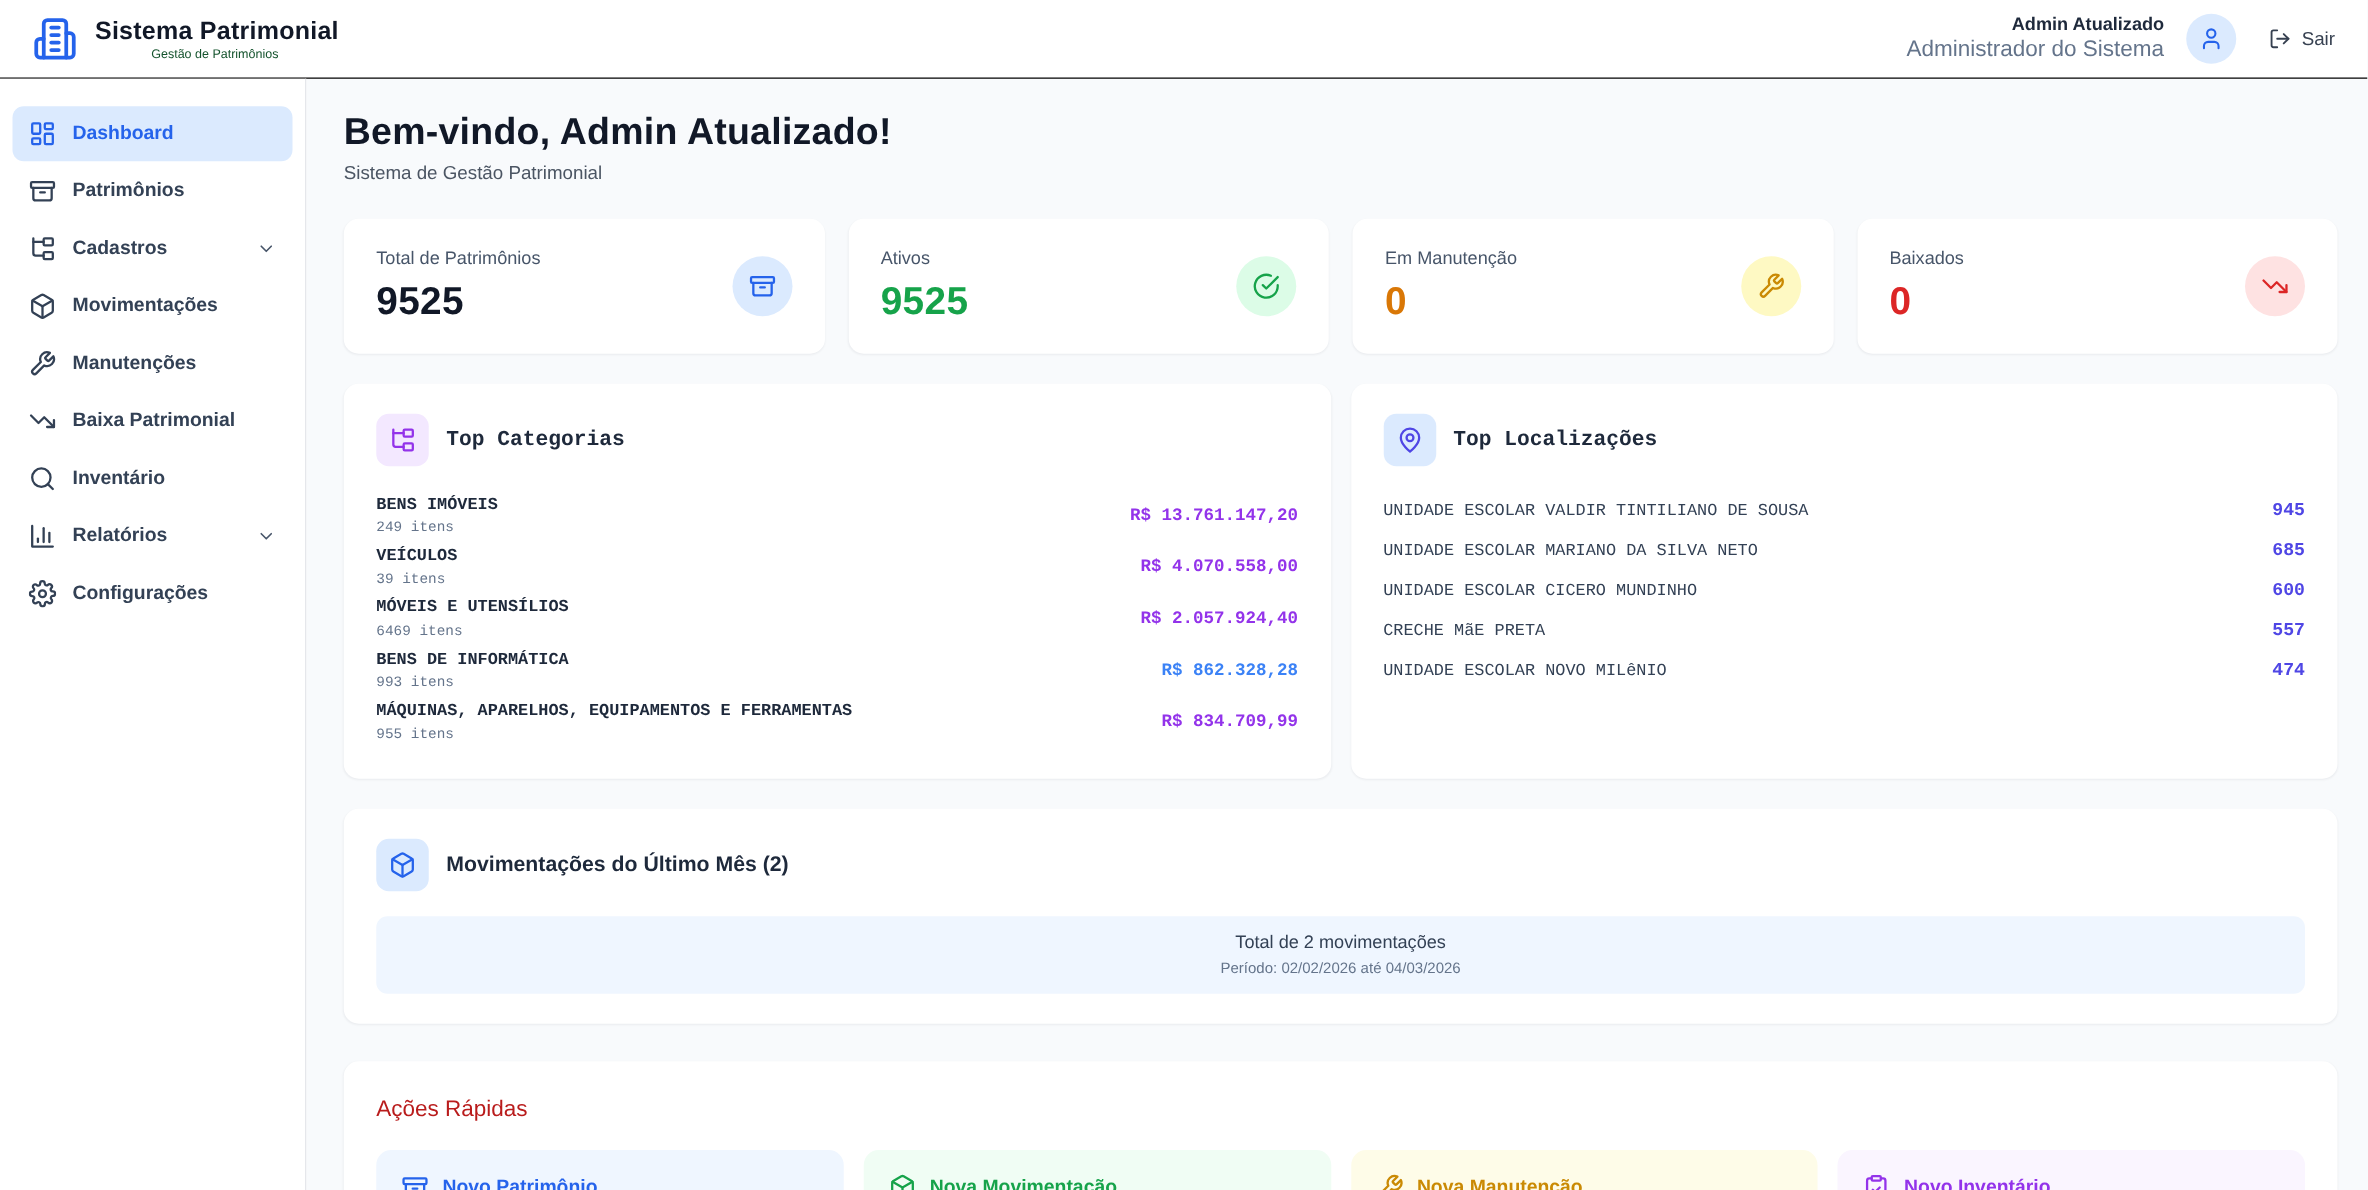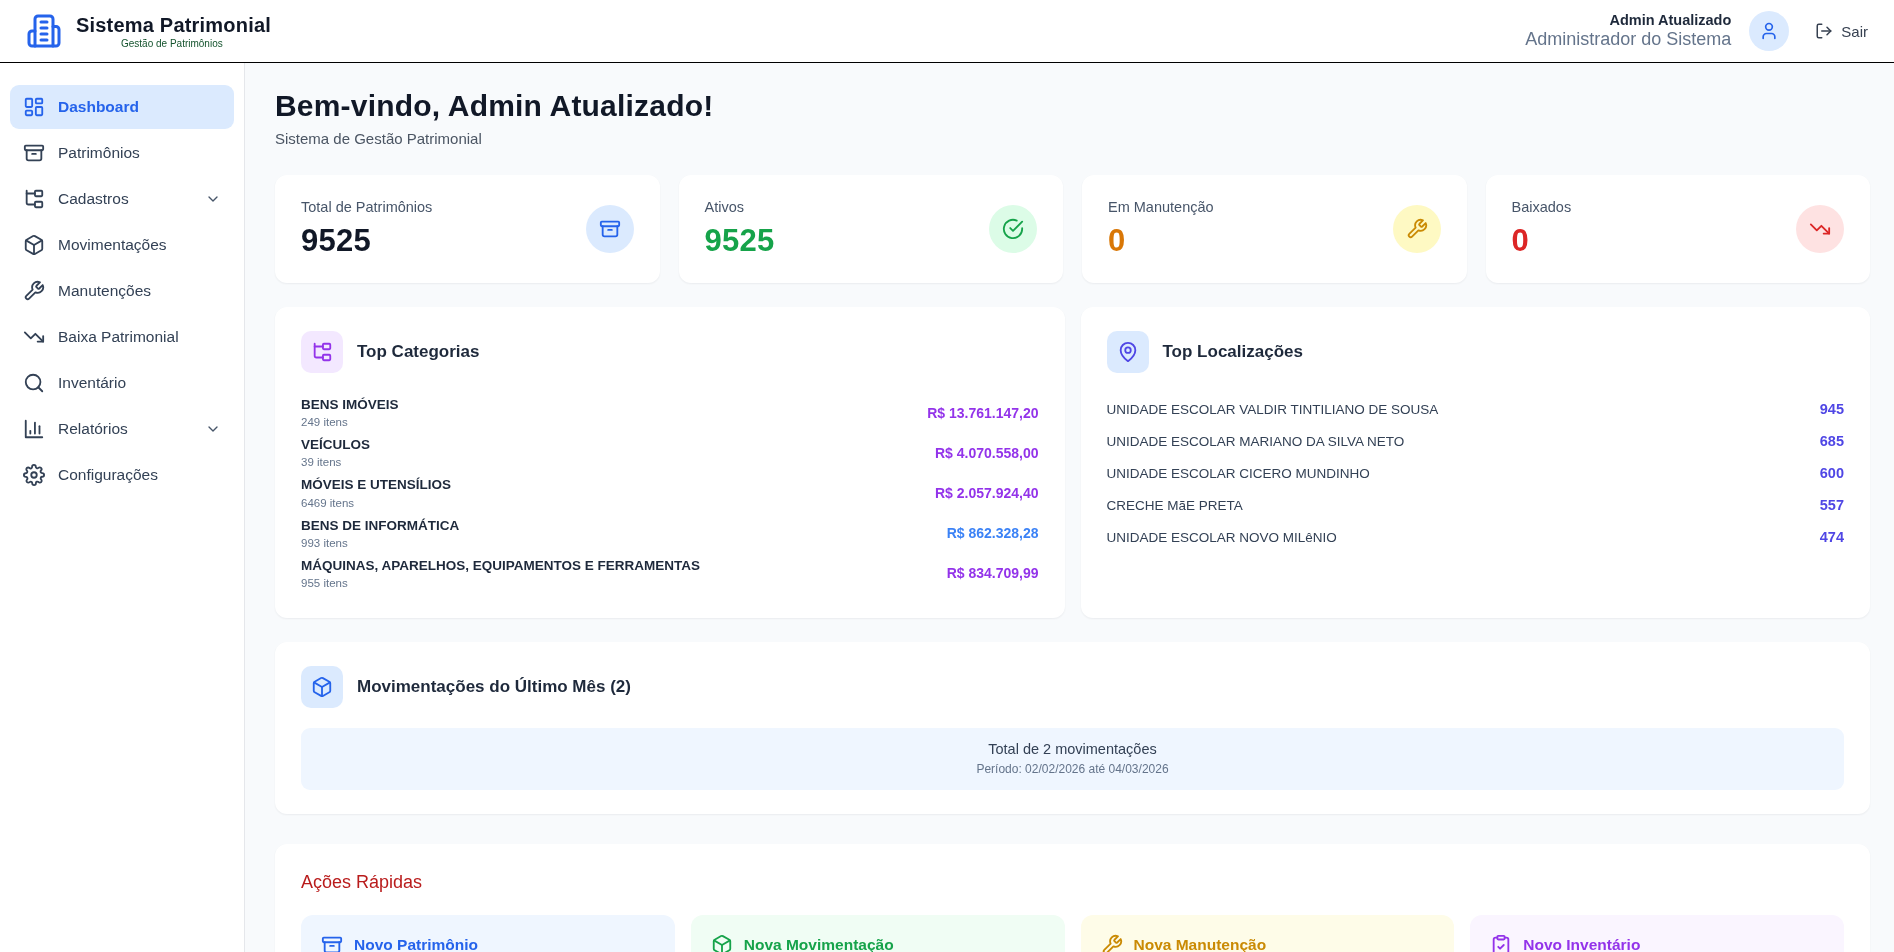--- a/index.html
+++ b/index.html
@@ -21,21 +21,21 @@
   .avatar { width:40px; height:40px; border-radius:50%; background:#dbeafe; color:#2563eb;
     display:flex; align-items:center; justify-content:center; cursor:pointer; }
   .logout-btn { display:flex; align-items:center; gap:8px; background:none; border:none;
     font-family:inherit; font-size:15px; color:#374151; cursor:pointer; margin-left:8px; }
 
   
   .body-row { display:flex; flex:1; min-height:0; }
   .sidebar { width:245px; flex:0 0 245px; background:#ffffff; border-right:1px solid #e5e7eb;
     padding:22px 10px; display:flex; flex-direction:column; gap:2px; }
   .nav-item { display:flex; align-items:center; gap:13px; height:44px; padding:0 13px;
-    border-radius:9px; color:#334155; text-decoration:none; cursor:pointer; font-size:15.5px; font-weight:400; }
+    border-radius:9px; color:#334155; text-decoration:none; cursor:pointer; font-size:15.5px; font-weight:700; }
   .nav-item.active { background:#dbeafe; color:#2563eb; font-weight:600;align-items:center; }
   .nav-icon { display:flex; align-items:center; }
   .nav-chevron { margin-left:auto; display:flex; color:#475569; }
 
   .content { flex:1; min-width:0; padding:26px 24px 0 30px; overflow:hidden; }
 
   
   .welcome-title { font-size:30px; font-weight:800; color:#111827; letter-spacing:.2px; }
   .welcome-sub { font-size:15px; color:#4b5563; margin-top:7px; }
 
@@ -43,21 +43,21 @@
   .stats-row { display:flex; gap:19px; margin-top:28px; }
   .stat-card { flex:1; background:#ffffff; border-radius:12px; padding:24px 26px;
     box-shadow:0 1px 2px rgba(15,23,42,.06); display:flex; align-items:center; justify-content:space-between; }
   .stat-label { font-size:14.5px; color:#475569; }
   .stat-value { font-size:31px; font-weight:800; margin-top:8px; letter-spacing:.3px; }
   .stat-icon { width:48px; height:48px; border-radius:50%; display:flex; align-items:center; justify-content:center; }
 
   
   .panels-row { display:flex; gap:16px; margin-top:24px; }
   .panel { background:#ffffff; border-radius:12px; box-shadow:0 1px 2px rgba(15,23,42,.06); padding:24px 26px; }
-  .panel-half { flex:1; min-width:0; }
+  .panel-half { flex:1; min-width:0;font-family:Liberation Mono, monospace; }
   .panel-head { display:flex; align-items:center; gap:14px; margin-bottom:20px; }
   .panel-tile { width:42px; height:42px; border-radius:10px; display:flex; align-items:center; justify-content:center; }
   .panel-title { font-size:17px; font-weight:700; color:#1e293b; }
 
   .cat-row { display:flex; align-items:center; justify-content:space-between; padding:4px 0 5px; }
   .cat-name { font-size:13.5px; font-weight:700; color:#1e293b; line-height:1.2; }
   .cat-count { font-size:11.5px; color:#64748b; margin-top:3px; }
   .cat-value { font-size:14px; font-weight:700; white-space:nowrap; margin-left:20px; }
 
   .loc-row { display:flex; align-items:center; justify-content:space-between; height:32px; }

